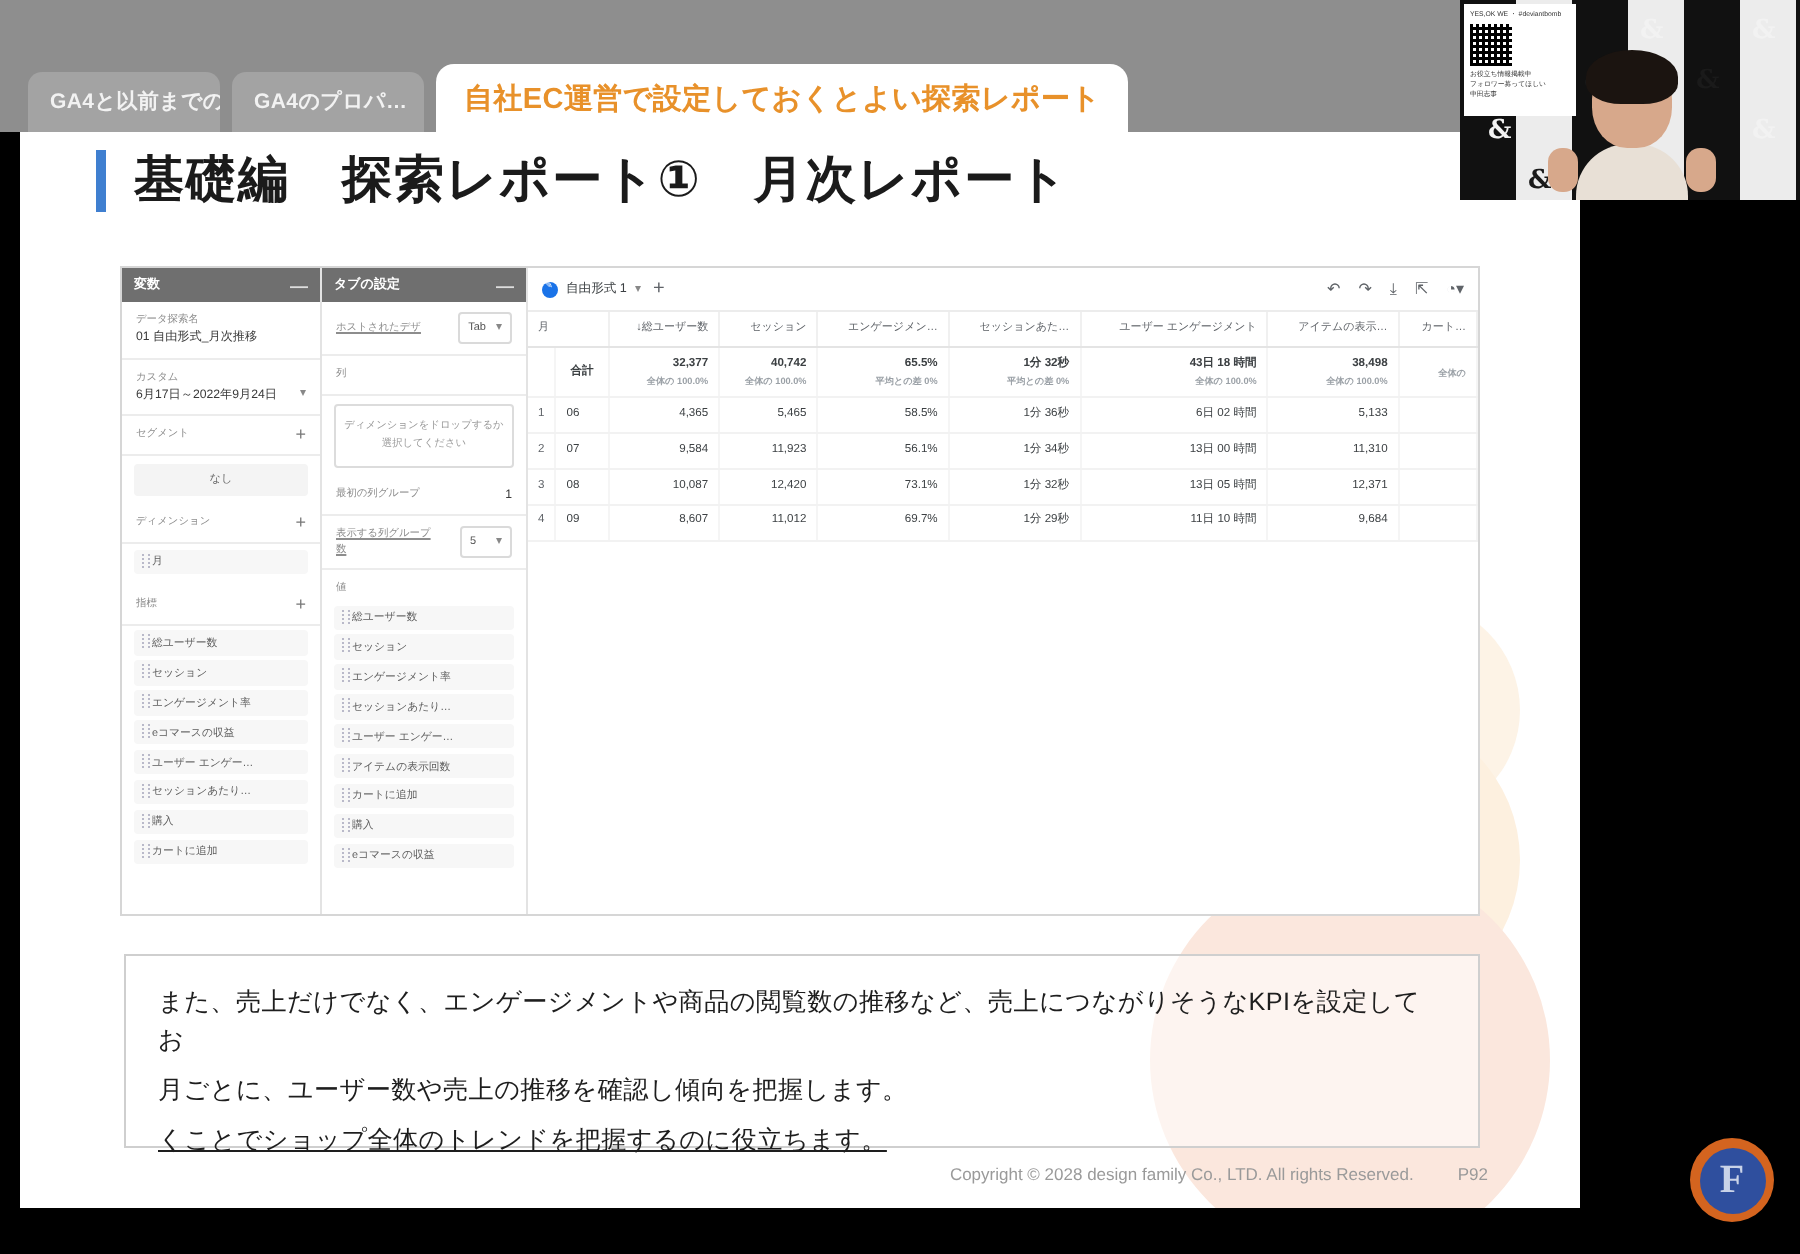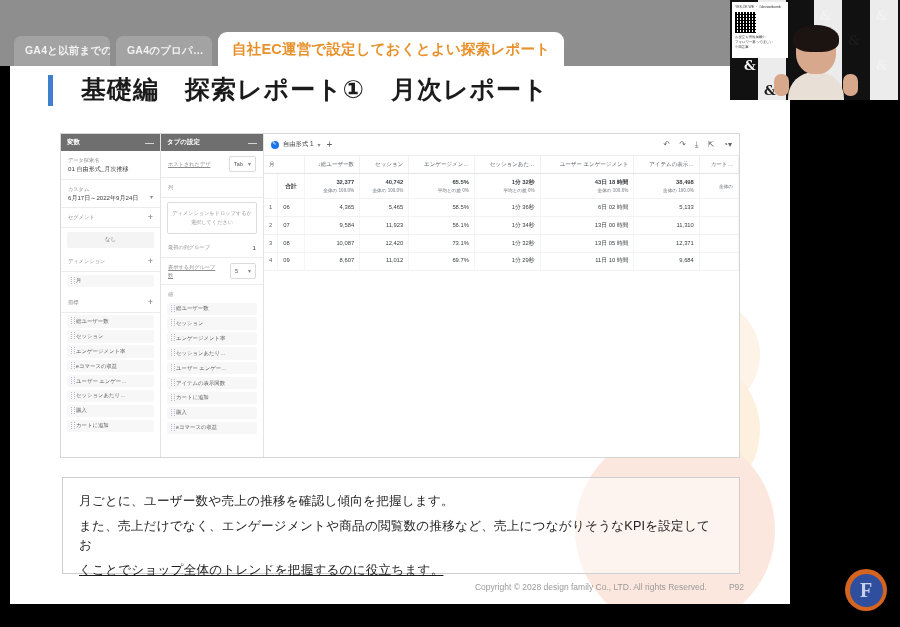--- a/index.html
+++ b/index.html
@@ -71,21 +71,20 @@
     padding: 0 14px;
     border-radius: 9px 9px 0 0;
   }
 
   
   #heading {
     position: absolute;
     left: 48px; top: 73px;
     display: flex; align-items: flex-end;
     z-index: 4;
-    gap: 14px;
   }
   #heading .bar {
     width: 5px; height: 31px;
     background: #3f7fd0;
     margin-right: 14px;
   }
   #heading .txt {
     font-size: 25px;
     font-weight: bold;
     color: #1b1b1b;
@@ -602,22 +601,22 @@
             <td>11日 10 時間</td>
             <td>9,684</td>
             <td></td>
           </tr>
         </tbody>
       </table>
     </div>
   </div>
 
   <div id="descbox">
+    <p>また、売上だけでなく、エンゲージメントや商品の閲覧数の推移など、売上につながりそうなKPIを設定してお</p>
     <p>月ごとに、ユーザー数や売上の推移を確認し傾向を把握します。</p>
-    <p>また、売上だけでなく、エンゲージメントや商品の閲覧数の推移など、売上につながりそうなKPIを設定してお</p>
     <p>くことでショップ全体のトレンドを把握するのに役立ちます。</p>
   </div>
 
   <div id="footer">
     <span>Copyright © 2028 design family Co., LTD. All rights Reserved.</span>
     <span>P92</span>
   </div>
 
   <div id="webcam">
     <div class="chk"></div>

